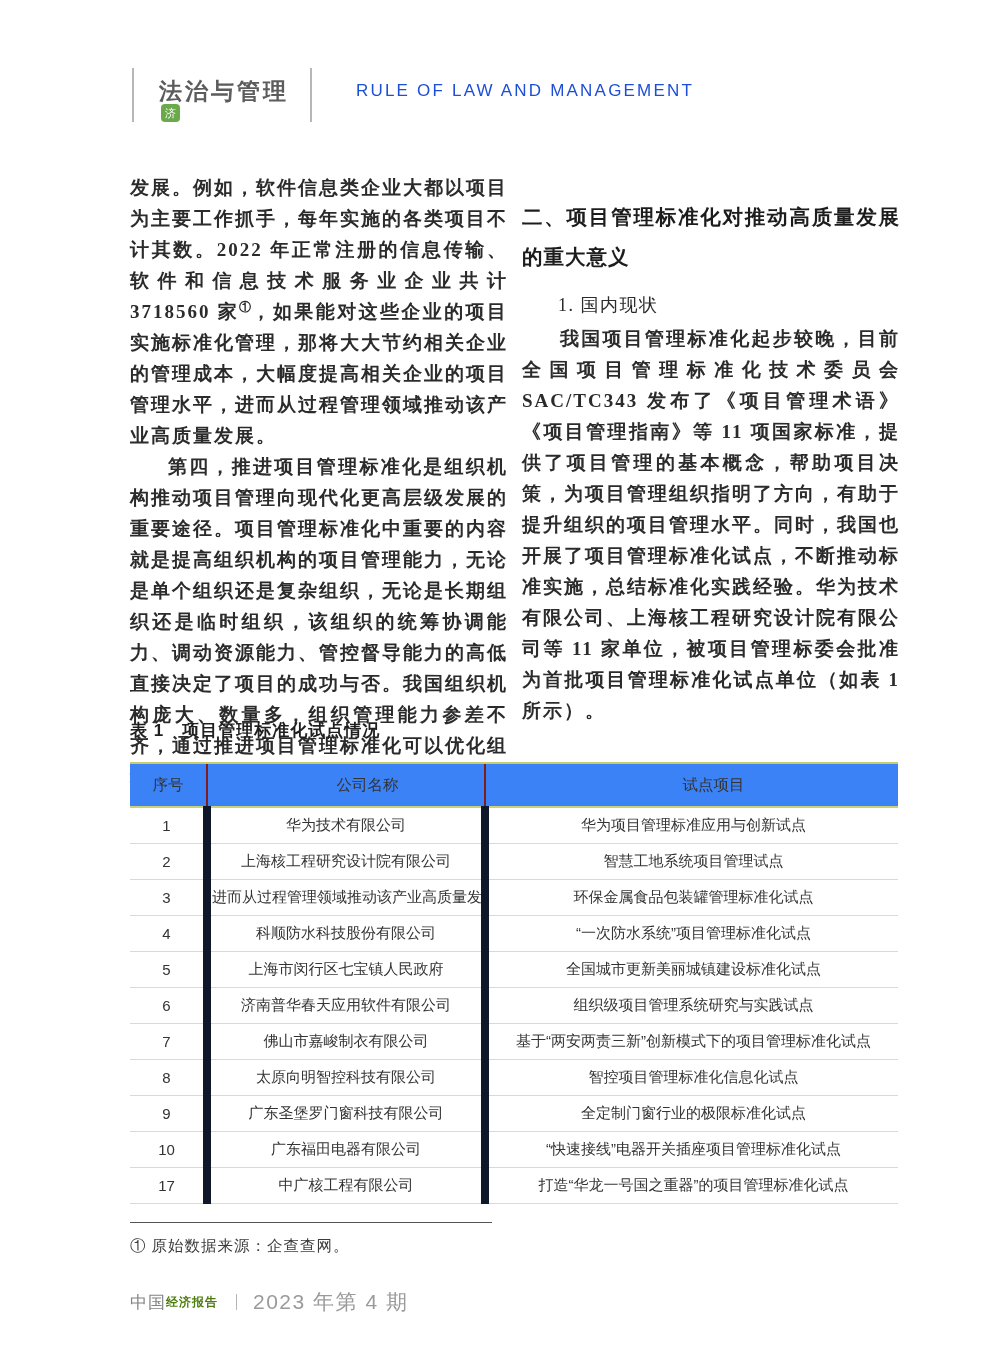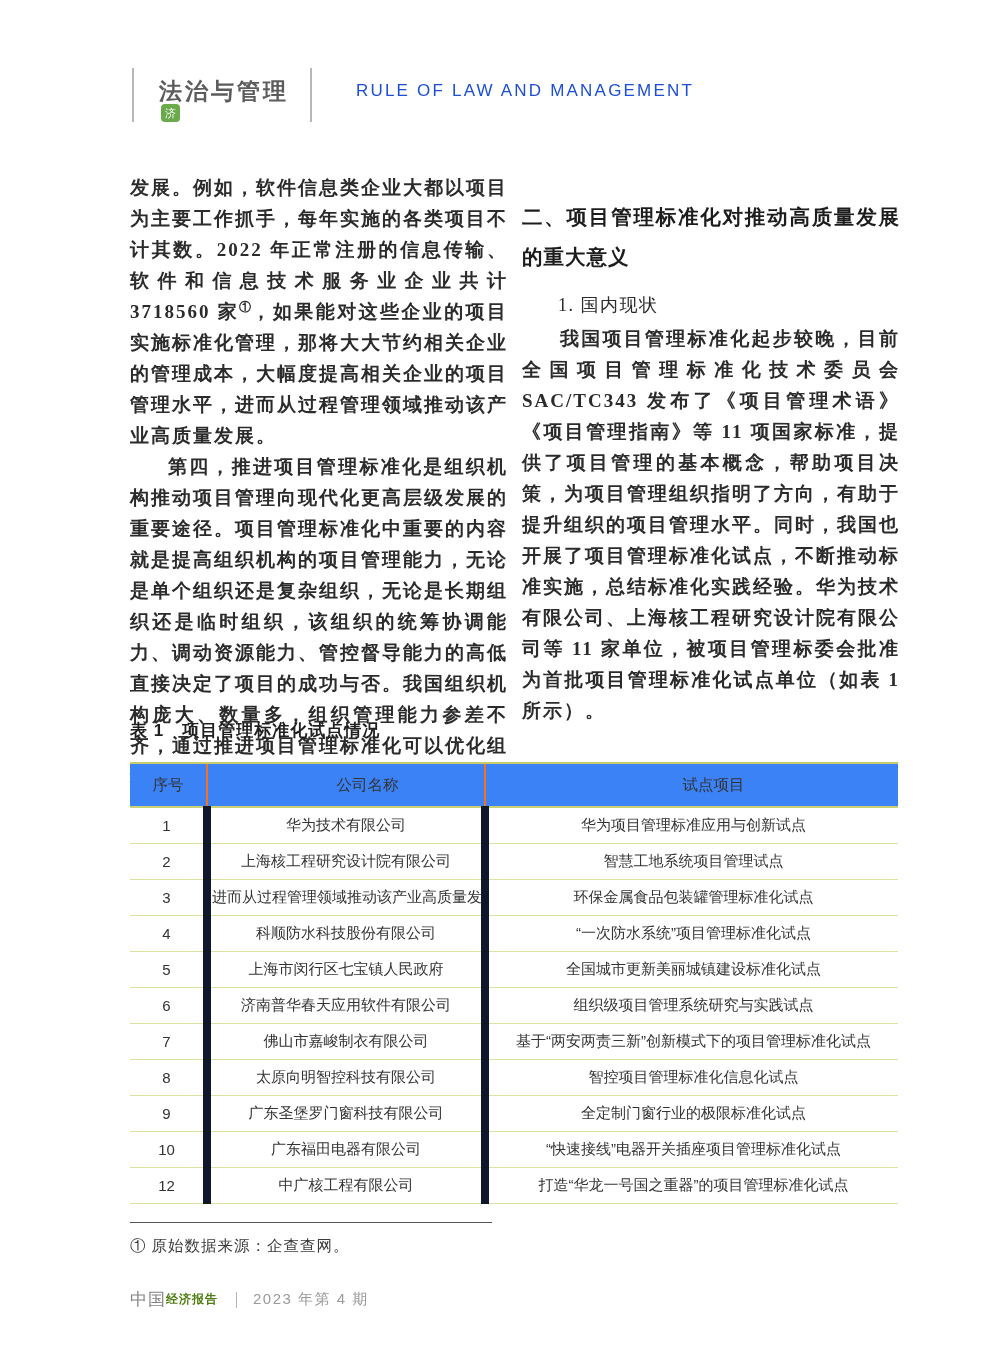--- a/index.html
+++ b/index.html
@@ -70,37 +70,37 @@
     font-family:"Liberation Sans","DejaVu Sans",sans-serif;
   }
   .pilot-table col.c1 { width:77px; }
   .pilot-table col.c2 { width:278px; }
   .pilot-table col.c3 { width:413px; }
   .pilot-table th {
     background:#3b82f6; height:40px; font-weight:400;
     font-size:15.5px; color:#333; text-align:center;
     border-top:2px solid #c8cc6e; border-bottom:2px solid #ccd077;
   }
-  .pilot-table th + th { border-left:2px solid #f97316;padding-left:44px; }
+  .pilot-table th + th { border-left:2px solid #7f1d1d;padding-left:44px; }
   .pilot-table td {
     height:33px; font-size:15px; color:#333; text-align:center;
     border-bottom:1.5px solid #dde1a2; background:#ffffff;
     overflow:hidden; white-space:nowrap;
   }
   .pilot-table td + td { border-left:8px solid #0f172a; }
 
   
   .footnote-rule { position:absolute; left:130px; top:1222px; width:362px; height:1px; background:#555; }
   .footnote-text { position:absolute; left:130px; top:1236px; font-size:15.5px; letter-spacing:1px; color:#3c3c3c; }
   .footer { position:absolute; left:130px; top:1288px; display:flex; align-items:center; color:#8d8d8d;
     font-family:"Liberation Sans","DejaVu Sans",sans-serif; }
   .footer .logo-light { font-size:17px; font-weight:500; letter-spacing:1px; color:#848484; }
   .footer .logo-bold  { font-size:12px; font-weight:800; letter-spacing:1px; color:#4d7c0f; }
   .footer .fbar { width:1px; height:16px; background:#b5b5b5; margin:0 16px 0 18px; }
-  .footer .issue { font-size:15px; letter-spacing:1.5px; color:#9a9a9a;text-align:center; }
+  .footer .issue { font-size:21px; letter-spacing:1.5px; color:#9a9a9a;text-align:center; }
 </style>
 </head>
 <body>
 
 <div class="page">
 
   <div class="header-band">
     <div class="hbar b1"></div>
     <div class="header-cn">法治与管理</div>
     <div class="hbar b2"></div>
@@ -180,21 +180,21 @@
           <td>9</td>
           <td>广东圣堡罗门窗科技有限公司</td>
           <td>全定制门窗行业的极限标准化试点</td>
         </tr>
         <tr>
           <td>10</td>
           <td>广东福田电器有限公司</td>
           <td>“快速接线”电器开关插座项目管理标准化试点</td>
         </tr>
         <tr>
-          <td>12</td>
+          <td>17</td>
           <td>中广核工程有限公司</td>
           <td>打造“华龙一号国之重器”的项目管理标准化试点</td>
         </tr>
       </tbody>
   </table>
 
   <div class="footnote-rule"></div>
   <div class="footnote-text">① 原始数据来源：企查查网。</div>
 
   <div class="footer">

